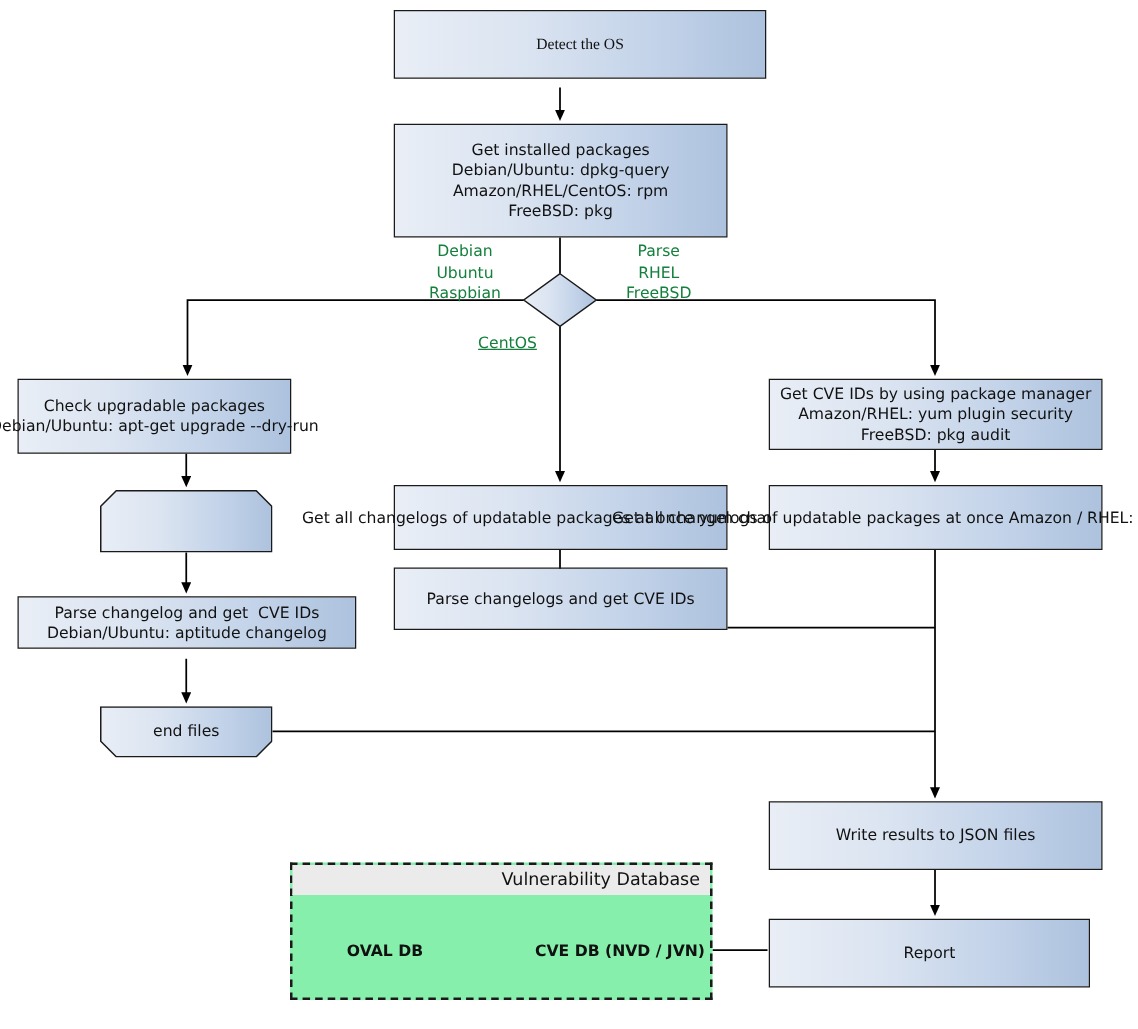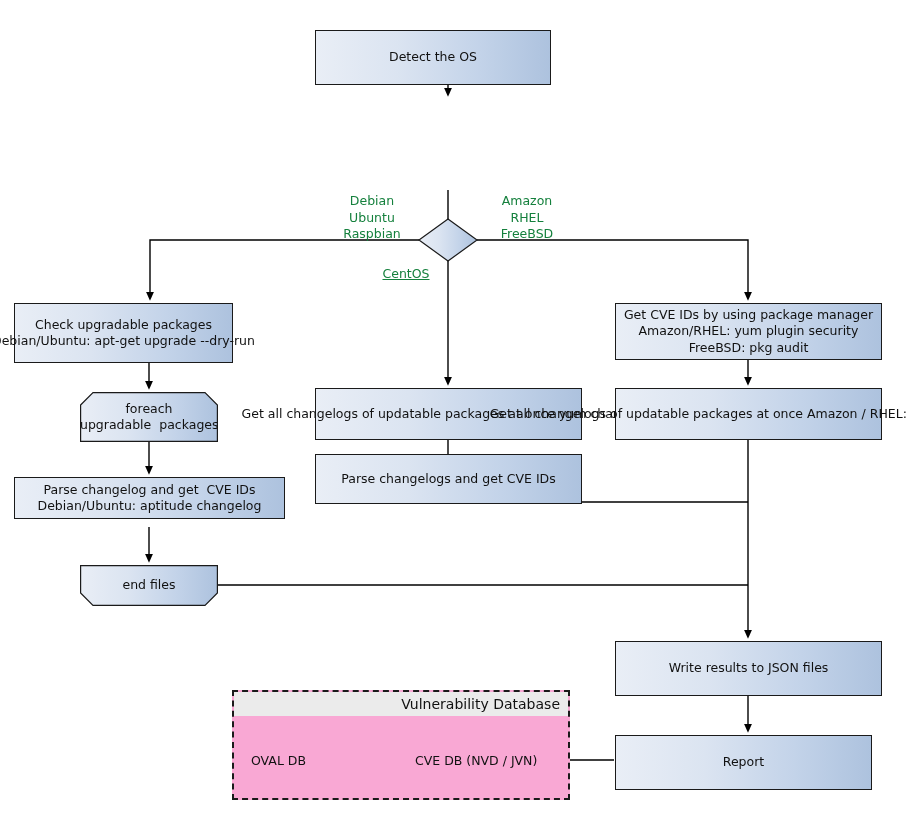--- a/index.html
+++ b/index.html
@@ -11,27 +11,27 @@
         display:flex;align-items:center;justify-content:center;text-align:center;
         font-size:12.5px;color:#111;line-height:1.32;white-space:pre;}
   .node.overflow{overflow:visible;white-space:nowrap;}
   .loopstart{border:none;background:none;}
   .loopshape{position:absolute;left:0;top:0;width:100%;height:100%;}
   .looptext{position:relative;z-index:2;width:100%;text-align:center;font-size:12.5px;
             color:#111;line-height:1.32;white-space:pre;}
   .edge-label{position:absolute;font-size:12.5px;color:#15803d;text-align:center;
               line-height:1.32;white-space:pre;}
   .dashbox{position:absolute;box-sizing:border-box;border:2px dashed #1a1a1a;
-           background:#f9a8d4;}
+           background:#86efac;}
   .dashhead{position:absolute;box-sizing:border-box;height:24px;left:0;right:0;top:0;
             background:#ebebeb;border-bottom:1px solid #ebebeb;
             display:flex;align-items:center;justify-content:flex-end;
             padding-right:8px;font-size:14px;color:#111;}
-  .cyltext{position:absolute;width:100%;font-size:12.5px;color:#111;
-           z-index:3;white-space:pre;}
+  .cyltext{position:absolute;width:100%;text-align:center;font-size:12.5px;color:#111;
+           z-index:3;white-space:pre;font-weight:bold;}
 </style>
 </head>
 <body>
 
 <div id="stage">
 
   <svg id="wires" viewBox="0 0 910 823" xmlns="http://www.w3.org/2000/svg">
     <defs>
       <marker id="arw" markerWidth="10" markerHeight="10" refX="4.2" refY="4" orient="auto" markerUnits="userSpaceOnUse">
         <path d="M0,0 L9,4 L0,8 z" fill="#000"></path>
@@ -82,42 +82,44 @@
     <g>
       <path d="M251,745 v35 a57,14 0 0 0 114,0 v-35 z" fill="url(#cyg)" stroke="#333" stroke-width="1.2"></path>
       <ellipse cx="308" cy="745" rx="57" ry="14" fill="url(#cyg)" stroke="#333" stroke-width="1.2"></ellipse>
     </g>
     <g>
       <path d="M415,745 v35 a70,14 0 0 0 140,0 v-35 z" fill="url(#cyg)" stroke="#333" stroke-width="1.2"></path>
       <ellipse cx="485" cy="745" rx="70" ry="14" fill="url(#cyg)" stroke="#333" stroke-width="1.2"></ellipse>
     </g>
   </svg>
 
-  <div class="node" style="left:315px;top:30px;width:236px;height:55px;">Detect the OS</div>
+  <div class="node" style="left:315px;top:8px;width:298px;height:55px;font-family:Liberation Serif, serif;">Detect the OS</div>
 
+  <div class="node" style="left:315px;top:99px;width:267px;height:91px;">Get installed packages
+Debian/Ubuntu: dpkg-query
+Amazon/RHEL/CentOS: rpm
+FreeBSD: pkg</div>
 
   <div class="edge-label" style="left:323px;top:193px;width:98px;">Debian
 Ubuntu
 Raspbian</div>
 
-  <div class="edge-label" style="left:478px;top:193px;width:98px;">Amazon
+  <div class="edge-label" style="left:478px;top:193px;width:98px;">Parse
 RHEL
 FreeBSD</div>
 
   <div class="edge-label" style="left:370px;top:266px;width:72px;text-decoration:underline;">CentOS</div>
 
   <div class="node" style="left:14px;top:303px;width:219px;height:60px;">Check upgradable packages
 Debian/Ubuntu: apt-get upgrade --dry-run</div>
 
   <div class="node loopstart" style="left:80px;top:392px;width:138px;height:50px;">
     <svg class="loopshape" viewBox="0 0 138 50" preserveAspectRatio="none">
       <path d="M0.6,13 L13,0.6 L125,0.6 L137.4,13 L137.4,49.4 L0.6,49.4 Z" fill="url(#ndg)" stroke="#1a1a1a" stroke-width="1.2" vector-effect="non-scaling-stroke"></path>
     </svg>
-    <div class="looptext">foreach
-upgradable  packages</div>
   </div>
 
   <div class="node" style="left:14px;top:477px;width:271px;height:42px;">Parse changelog and get  CVE IDs
 Debian/Ubuntu: aptitude changelog</div>
 
   <div class="node loopstart" style="left:80px;top:565px;width:138px;height:41px;">
     <svg class="loopshape" viewBox="0 0 138 41" preserveAspectRatio="none">
       <path d="M0.6,0.6 L137.4,0.6 L137.4,28 L125,40.4 L13,40.4 L0.6,28 Z" fill="url(#ndg)" stroke="#1a1a1a" stroke-width="1.2" vector-effect="non-scaling-stroke"></path>
     </svg>
     <div class="looptext">end files</div>
@@ -136,15 +138,15 @@
 Amazon / RHEL: yum changelog</div>
 
   <div class="node" style="left:615px;top:641px;width:267px;height:55px;">Write results to JSON files</div>
 
   <div class="node" style="left:615px;top:735px;width:257px;height:55px;">Report</div>
 
   <div class="dashbox" style="left:232px;top:690px;width:338px;height:110px;">
     <div class="dashhead">Vulnerability Database</div>
   </div>
   <div class="cyltext" style="left:251px;top:753px;width:114px;">OVAL DB</div>
-  <div class="cyltext" style="left:415px;top:753px;width:140px;">CVE DB (NVD / JVN)</div>
+  <div class="cyltext" style="left:426px;top:753px;width:140px;">CVE DB (NVD / JVN)</div>
 
 </div>
 
 </body></html>

